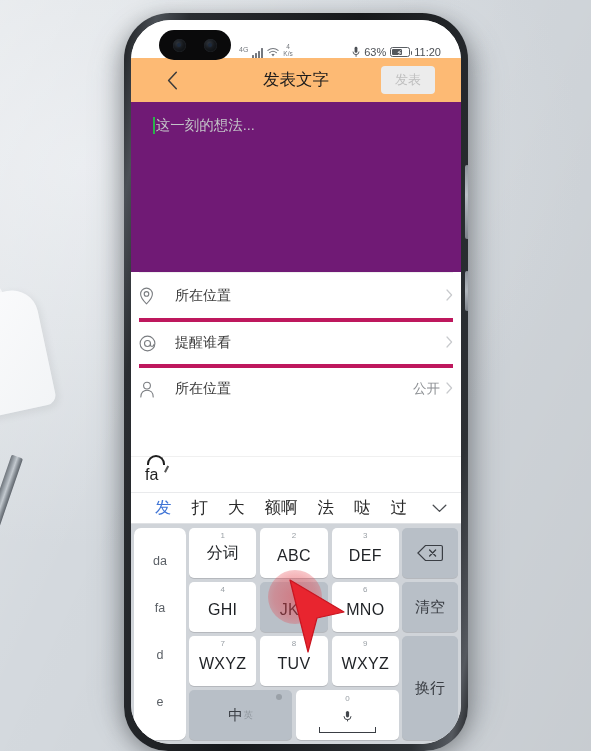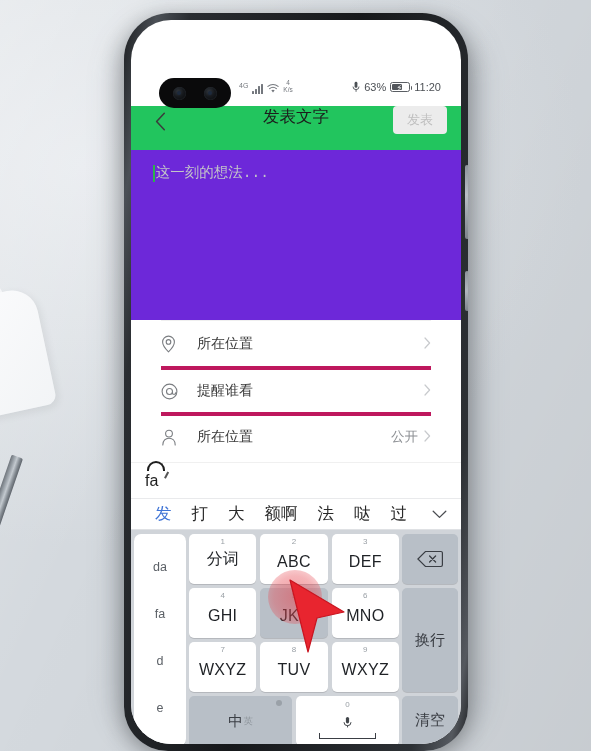--- a/index.html
+++ b/index.html
@@ -121,26 +121,25 @@
     display: flex;
     flex-direction: column;
   }
 
   
   .statusbar {
     position: relative;
     height: 38px;
     flex: 0 0 38px;
     display: flex;
-    align-items: center;
+    align-items: flex-end;
     padding: 0 20px 0 18px;
     background: #fff;
     font-size: 10.5px;
     color: #2b2b2b;
-    margin-top: 48px;
   }
   .punch-hole {
     position: absolute;
     left: 28px;
     top: 10px;
     width: 72px;
     height: 30px;
     border-radius: 16px;
     background: #0a0a0b;
     display: flex;
@@ -210,23 +209,23 @@
   .battery-bolt {
     position:absolute; left:5px; top:0px;
     font-size: 9px; color:#fff; line-height:10px;
   }
 
   
   .navbar {
     height: 44px;
     flex: 0 0 44px;
     display: flex;
-    align-items: flex-start;
-    padding: 0 14px;
-    background: #22c55e;
+    align-items: center;
+    padding: 0 26px;
+    background: #fdba74;
     position: relative;
   }
   .nav-back {
     width: 30px; height: 30px;
     display:flex; align-items:center; justify-content:center;
     color:#3b3b3b;
   }
   .nav-back svg { display:block; }
   .nav-title {
     position:absolute;
@@ -245,42 +244,41 @@
     padding: 5px 14px;
     border-radius: 4px;
     border:none;
     z-index:2;
   }
 
   
   .editor {
     flex: 0 0 170px;
     padding: 14px 22px 0 22px;
-    background:#6d28d9;
+    background:#701a75;
     position:relative;
-    font-family:Liberation Mono, monospace;
   }
   .editor-row { display:flex; align-items:flex-start; }
   .caret {
     width: 1.8px;
     height: 17px;
     background: #2bb24c;
     margin-top: 1px;
     margin-right: 1px;
     animation: blink 1.1s steps(1,end) infinite;
   }
   @keyframes blink { 0%,55%{opacity:1} 56%,100%{opacity:.25} }
   .placeholder {
     font-size: 14.5px;
     color: #c3c5c8;
     line-height: 19px;
   }
 
   
-  .options { background:#fff; padding: 0 30px; }
+  .options { background:#fff; padding: 0 8px; }
   .opt-row {
     height: 46px;
     display:flex;
     align-items:center;
     border-top: 4px solid #be185d;
   }
   .opt-row:first-child { border-top: 1px solid #efefef; }
   .opt-icon {
     width: 26px;
     display:flex; align-items:center; justify-content:flex-start;
@@ -696,22 +694,22 @@
 
       <div class="kb-col-right">
         <div class="key gray" style="flex:1 1 0">
           <span class="bs-glyph">
             <svg width="26" height="18" viewBox="0 0 26 18">
               <path d="M8.4 1.5 H24 a1.4 1.4 0 0 1 1.4 1.4 V15.1 a1.4 1.4 0 0 1 -1.4 1.4 H8.4 L0.9 9 Z" stroke="#3a3e44" stroke-width="1.2" fill="none"></path>
               <path d="M12.6 6 L18.6 12 M18.6 6 L12.6 12" stroke="#3a3e44" stroke-width="1.3" stroke-linecap="round"></path>
             </svg>
           </span>
         </div>
+        <div class="key gray" style="flex:1 1 0">清空</div>
         <div class="key gray" style="flex:2.07 1 0">换行</div>
-        <div class="key gray" style="flex:1 1 0">清空</div>
       </div>
     </div>
   </div>
 </div>
 
 <div class="tap-dot"></div>
 <svg class="cursor-arrow" width="64" height="78" viewBox="0 0 64 78">
   <path d="M4 2 L58 34 L31 40 L22 74 Z" fill="#e8252f" stroke="#c91520" stroke-width="1.2" stroke-linejoin="round"></path>
 </svg>
 

